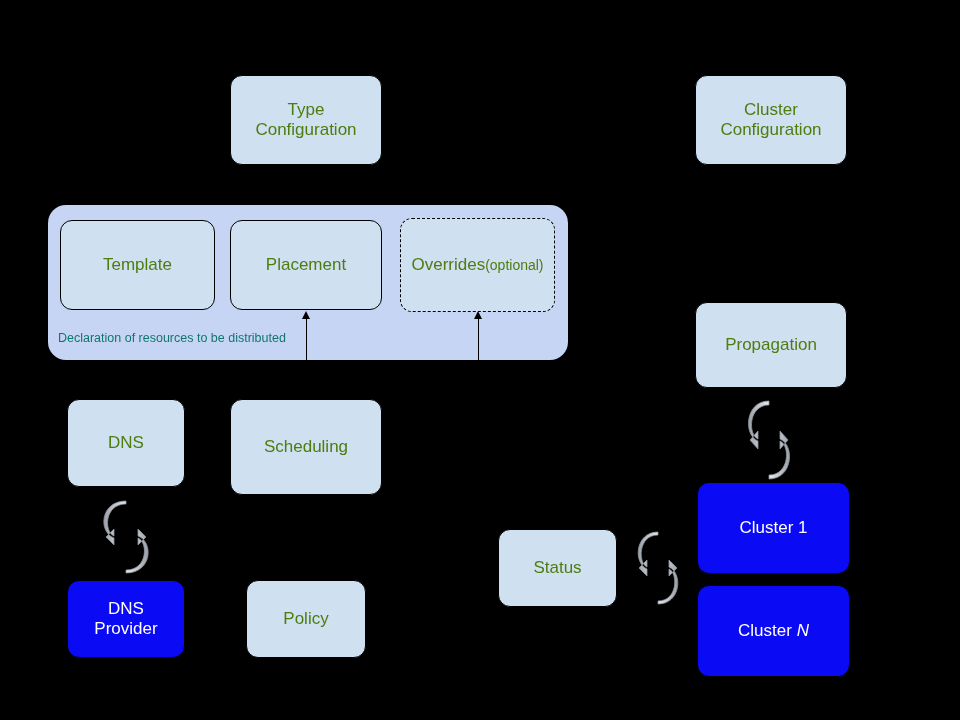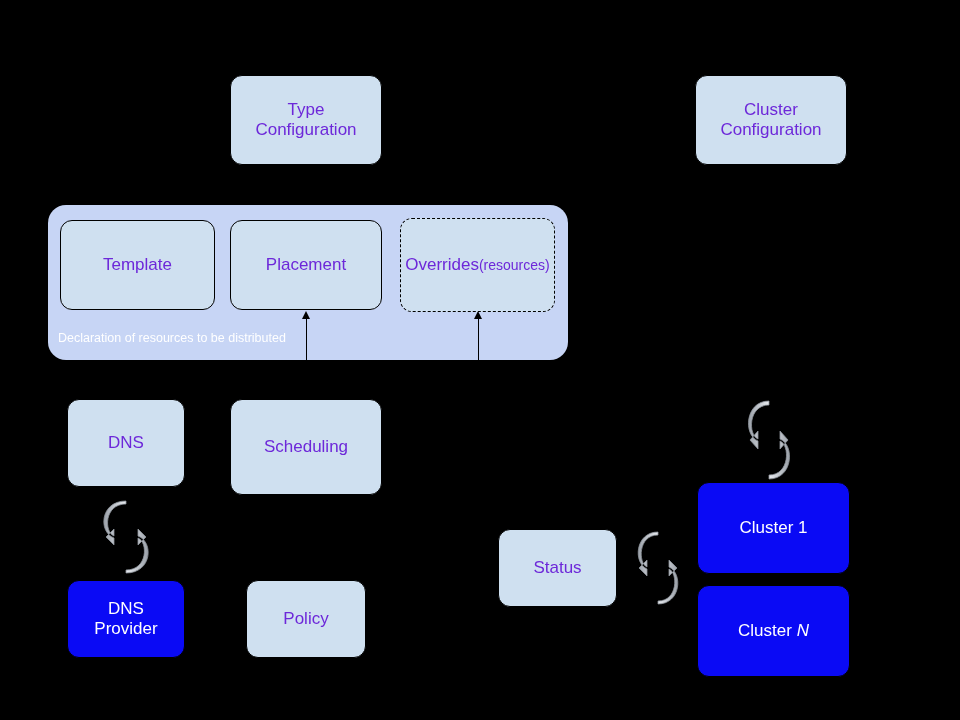--- a/index.html
+++ b/index.html
@@ -19,21 +19,21 @@
   
   .node {
     position: absolute;
     box-sizing: border-box;
     border-radius: 12px;
     display: flex;
     align-items: center;
     justify-content: center;
     text-align: center;
     line-height: 1.18;
-    color: #6d28d9;
+    color: #4d7c0f;
   }
   .node.light {
     background: #cfe0f0;
     border: 1px solid #000000;
     font-size: 17px;
   }
   .node.accent {
     background: #0a0af5;
     border: 1px solid #000000;
     color: #ffffff;
@@ -53,21 +53,21 @@
     left: 48px;
     top: 205px;
     width: 520px;
     height: 155px;
     background: #c7d5f5;
     border-radius: 18px;
   }
   .group-caption {
     position: absolute;
     font-size: 12.5px;
-    color: #ffffff;
+    color: #0f766e;
     white-space: nowrap;
   }
 
   
   .vline {
     position: absolute;
     width: 0;
     border-left: 1.4px solid #000000;
   }
   .vline.dash { border-left-style: dashed; }
@@ -125,21 +125,21 @@
   <div class="node light" style="left:60px; top:220px; width:155px; height:90px;">
     <span>Template</span>
   </div>
 
   <div class="node light" style="left:230px; top:220px; width:152px; height:90px;">
     <span>Placement</span>
   </div>
 
   <div class="node dashed" style="left:400px; top:218px; width:155px; height:94px; ">
     <span>Overrides</span>
-    <span class="sub">(resources)</span>
+    <span class="sub">(optional)</span>
   </div>
 
   <div class="group-caption" style="left:58px; top:331px;">Declaration of resources to be distributed</div>
 
   <div class="node light" style="left:67px; top:399px; width:118px; height:88px;">
     <span>DNS</span>
   </div>
 
   <div class="sync-icon" style="left:90px; top:498px; width:72px; height:78px;">
     <svg width="72" height="78" viewBox="0 0 72 78" xmlns="http://www.w3.org/2000/svg">
@@ -174,20 +174,23 @@
     <span>Status</span>
   </div>
 
   <div class="sync-icon" style="left:627px; top:529px; width:62px; height:78px;">
     <svg width="62" height="78" viewBox="0 0 62 78" xmlns="http://www.w3.org/2000/svg">
       <path d="M31 6 C11 6 11 34 20 38 L20 31 L12 39 L20 47 L20 40 C6 34 8 3 31 3 Z" fill="url(#g2)" stroke="#8d939b" stroke-width="0.8"></path>
       <path d="M31 72 C51 72 51 44 42 40 L42 47 L50 39 L42 31 L42 38 C56 44 54 75 31 75 Z" fill="url(#g1)" stroke="#8d939b" stroke-width="0.8"></path>
     </svg>
   </div>
 
+  <div class="node light" style="left:695px; top:302px; width:152px; height:86px;">
+    <span>Propagation</span>
+  </div>
 
   <div class="sync-icon" style="left:738px; top:398px; width:62px; height:84px;">
     <svg width="62" height="84" viewBox="0 0 62 84" xmlns="http://www.w3.org/2000/svg">
       <path d="M31 7 C10 7 10 37 20 41 L20 33 L12 42 L20 51 L20 43 C5 37 7 3 31 3 Z" fill="url(#g2)" stroke="#8d939b" stroke-width="0.8"></path>
       <path d="M31 77 C52 77 52 47 42 43 L42 51 L50 42 L42 33 L42 41 C57 47 55 81 31 81 Z" fill="url(#g1)" stroke="#8d939b" stroke-width="0.8"></path>
     </svg>
   </div>
 
   <div class="node accent bold" style="left:697px; top:482px; width:153px; height:92px;">
     <span>Cluster 1</span>

